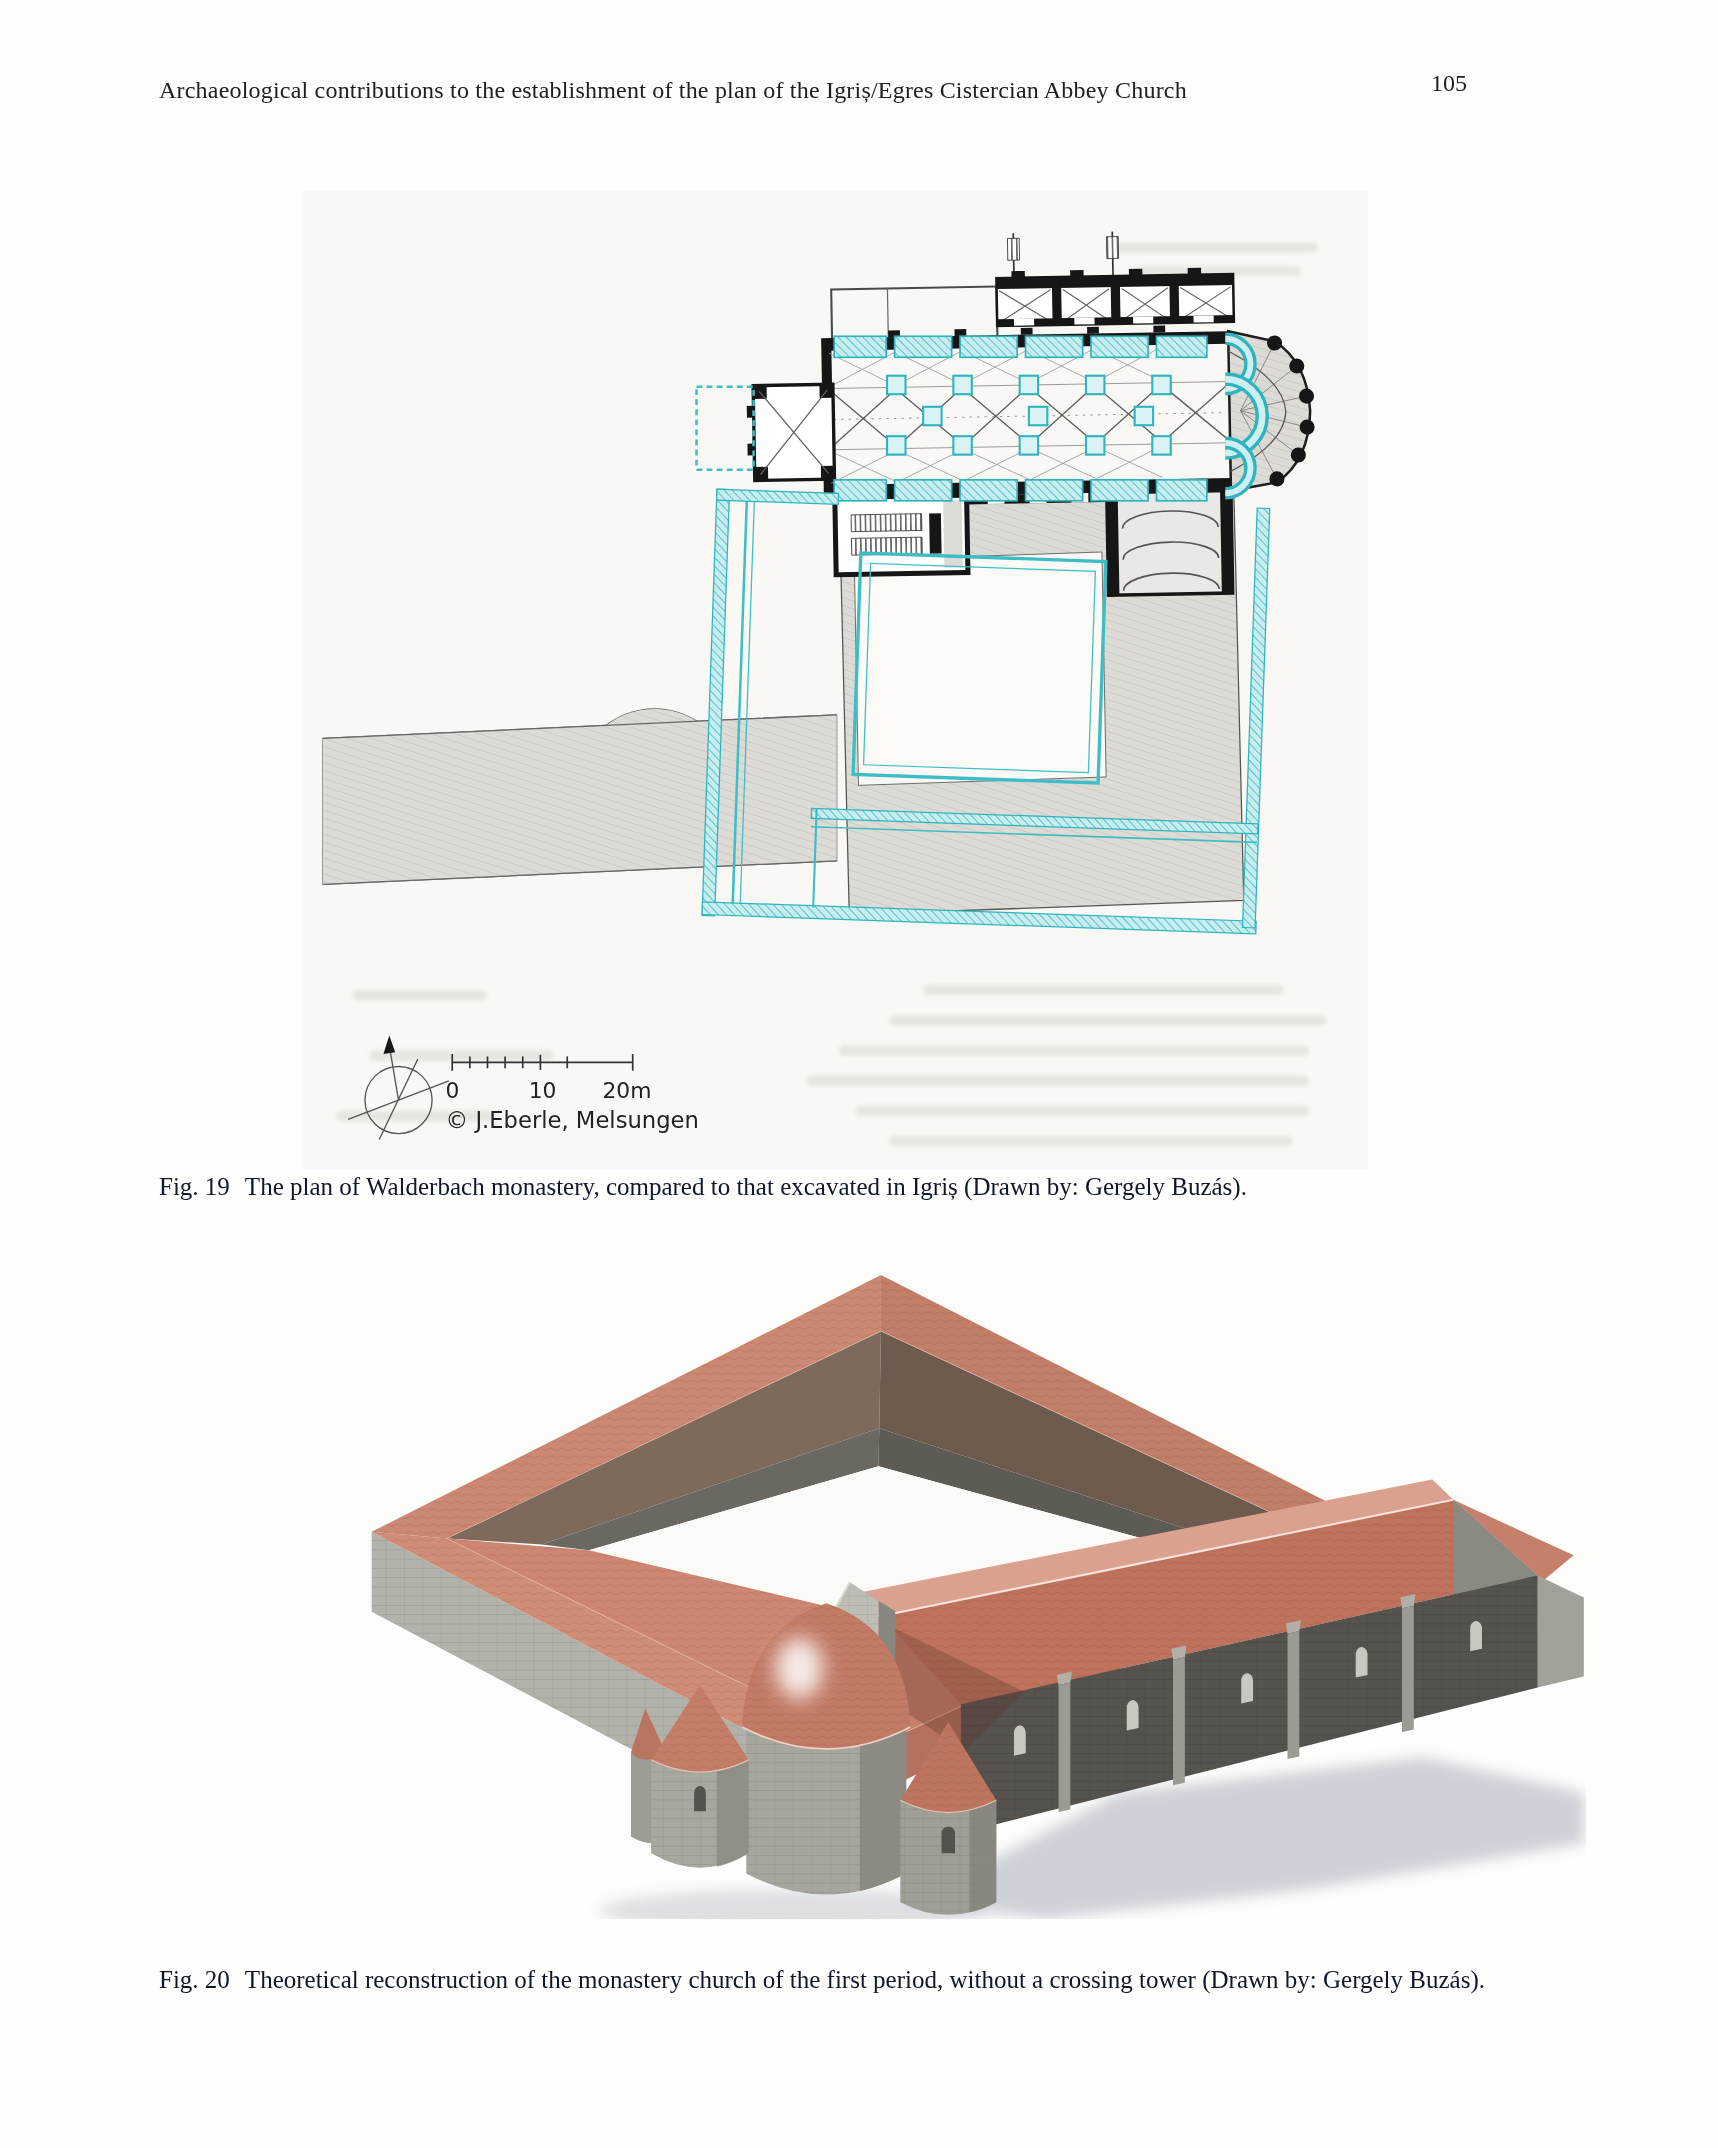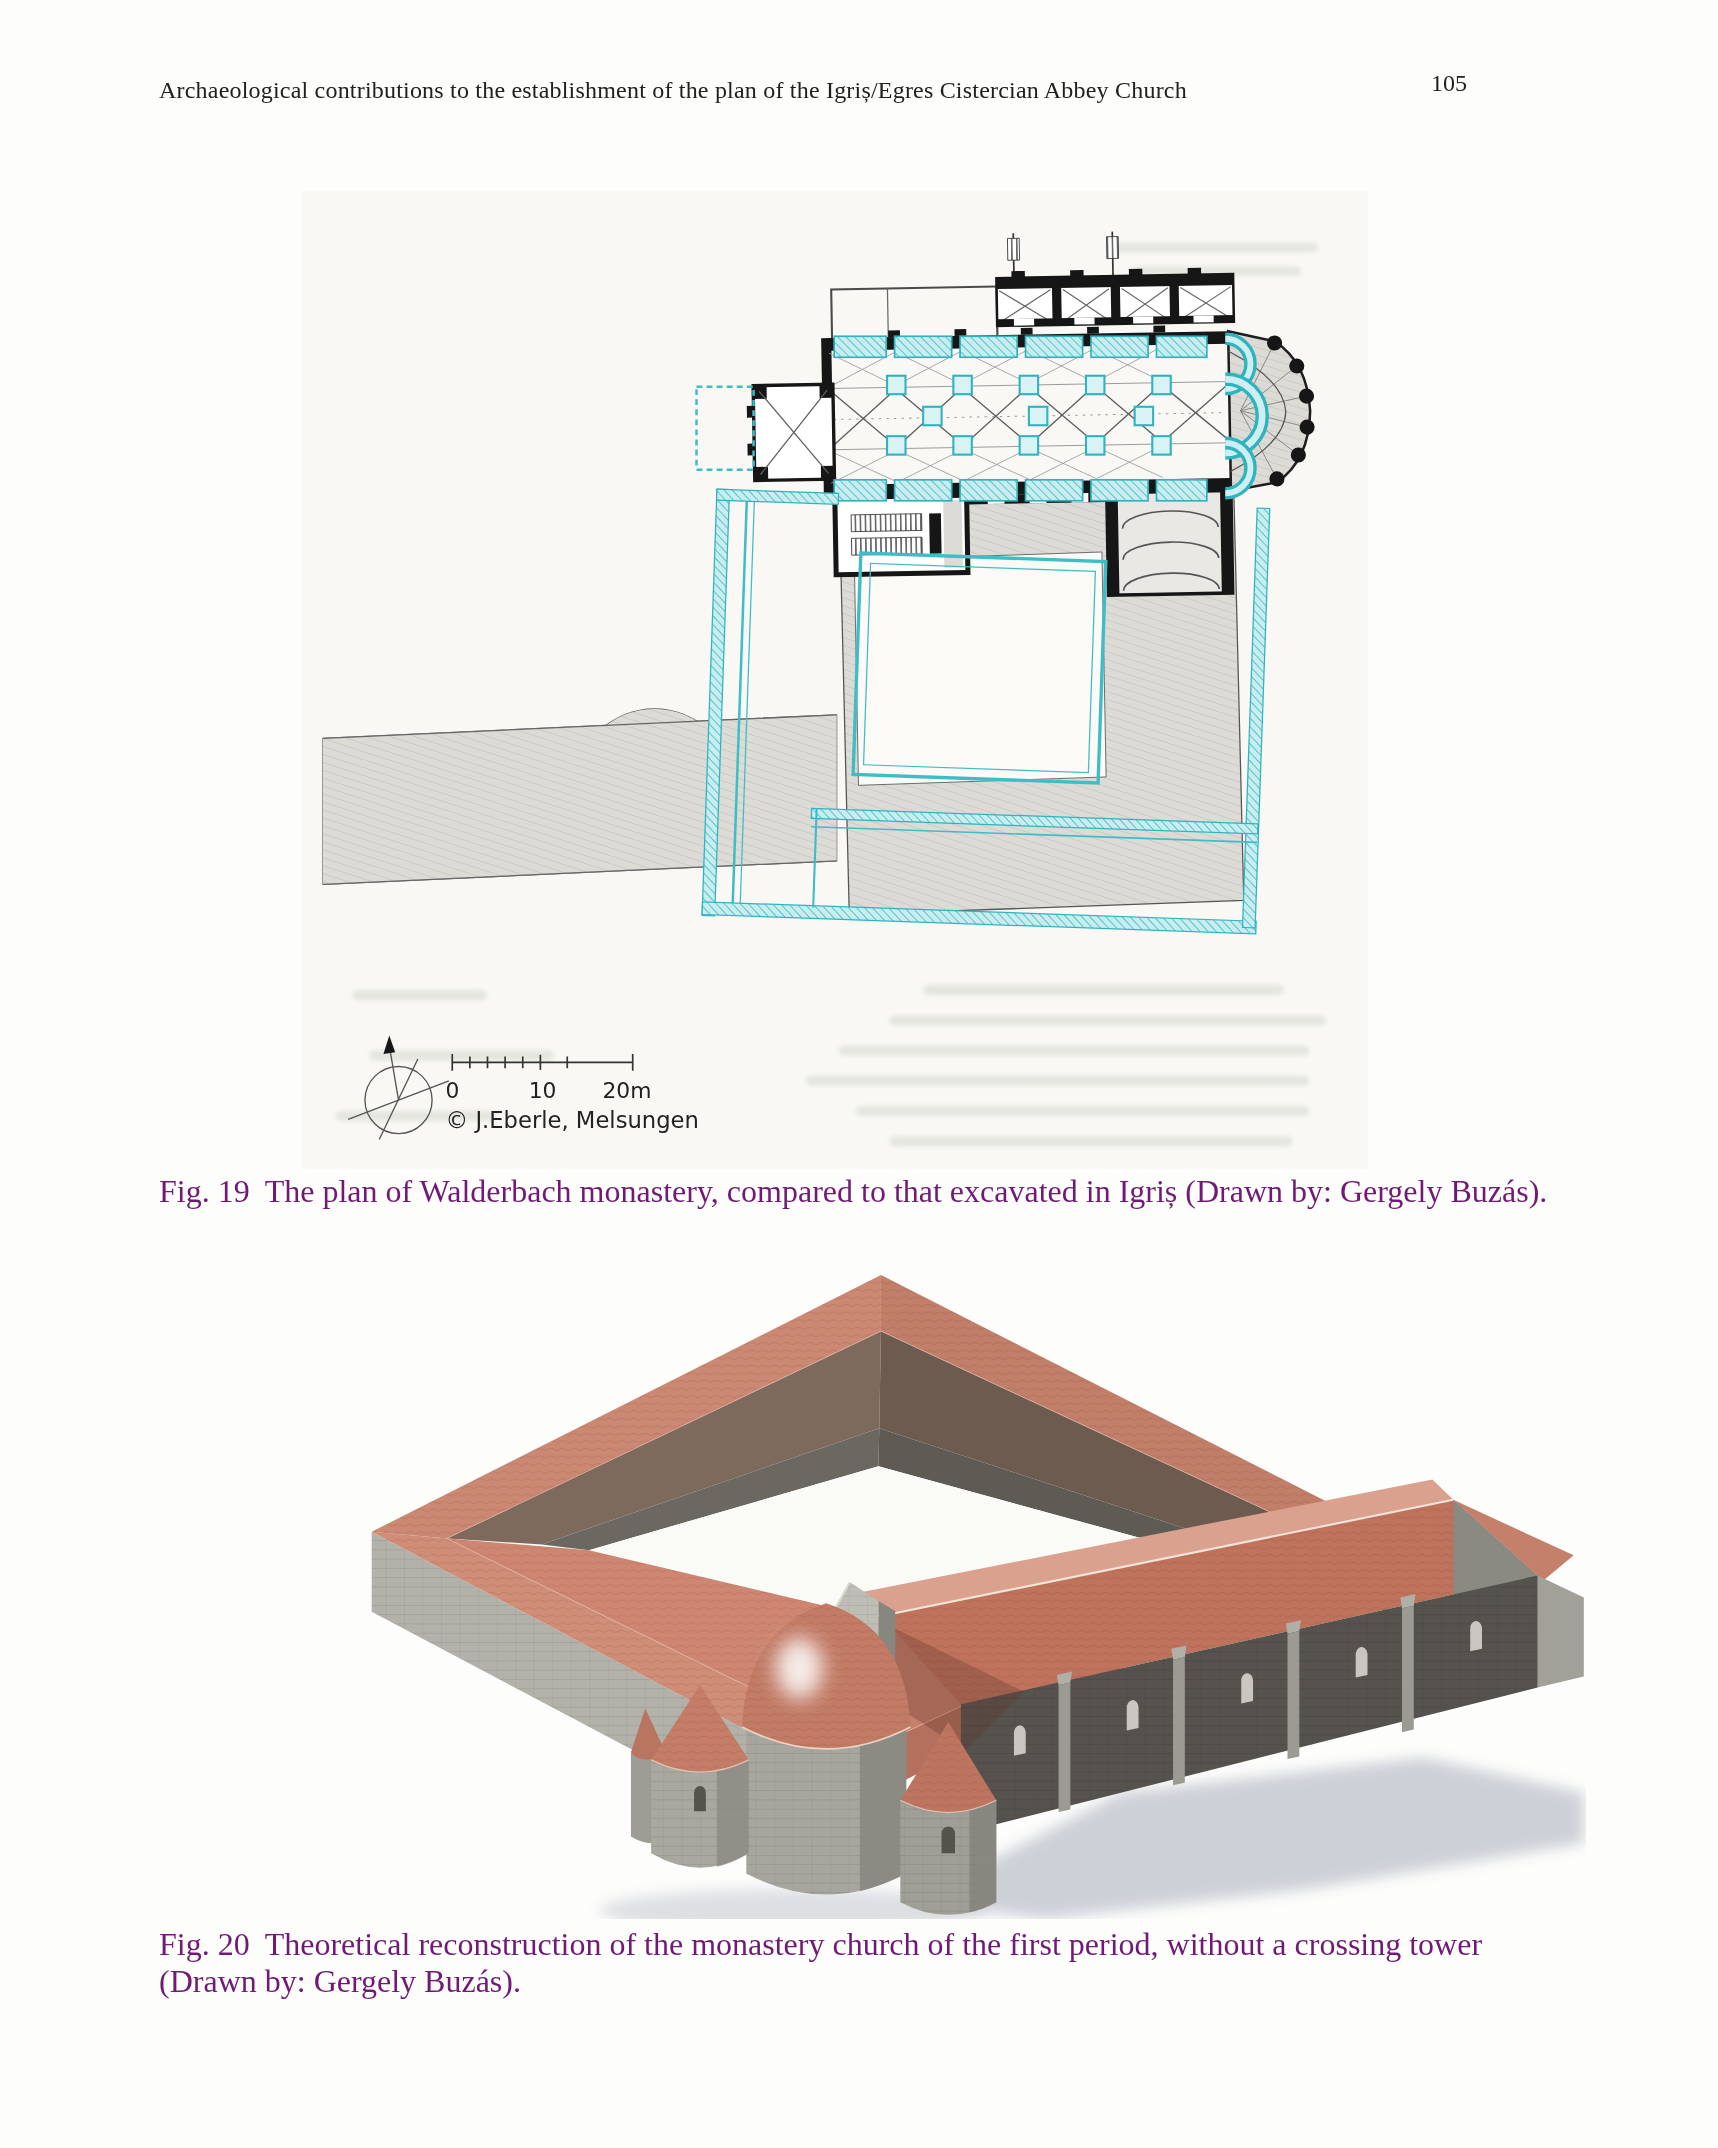--- a/index.html
+++ b/index.html
@@ -14,24 +14,24 @@
     font-size:24px;letter-spacing:0.2px;white-space:nowrap;
   }
   .page-number{
     position:absolute;left:1431px;top:70px;font-size:24px;
   }
   .fig-image{position:absolute;}
   #fig19-wrap{left:302px;top:191px;width:1066px;height:978px;background:#f9f8f4;}
   #fig20-wrap{left:319px;top:1254px;width:1267px;height:665px;background:#fdfdfb;}
   .caption{
     position:absolute;left:159px;width:1410px;margin:0;
-    font-size:32px;color:#701a75;
+    font-size:25px;color:#0f172a;
   }
   #cap19{top:1173px;}
-  #cap20{top:1926px;}
+  #cap20{top:1966px;}
   .figlabel{margin-right:15px;}
   svg{display:block;}
 </style>
 </head>
 <body>
 
 <header class="running-head">
   <span>Archaeological contributions to the establishment of the plan of the Igriș/Egres Cistercian Abbey Church</span>
 </header>
 <div class="page-number">105</div>

